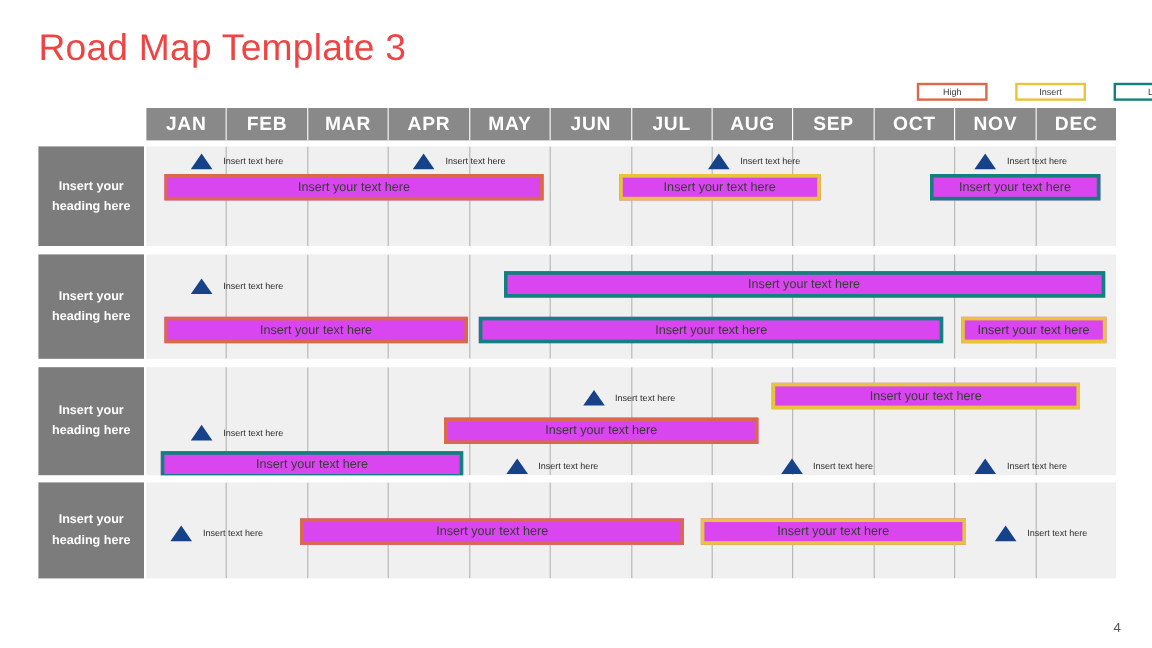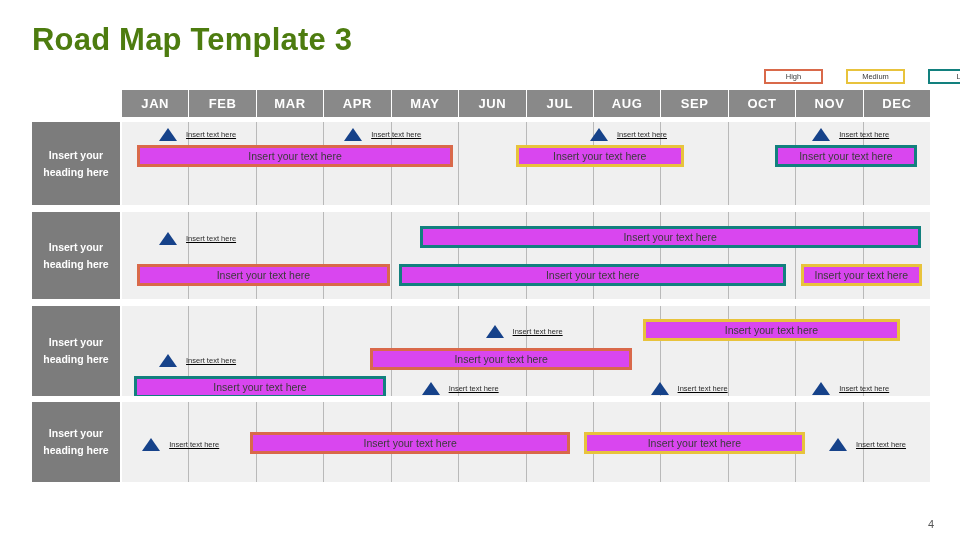--- a/index.html
+++ b/index.html
@@ -15,22 +15,22 @@
     overflow: hidden;
     -webkit-font-smoothing: antialiased;
   }
 
   
   .page-title {
     position: absolute;
     left: 32px;
     top: 22px;
     font-size: 31px;
-    font-weight: 700;
-    color: #4d7c0f;
+    font-weight: 400;
+    color: #ef4444;
     letter-spacing: 0.2px;
     white-space: nowrap;
   }
 
   
   .legend {
     position: absolute;
     top: 69px;
     left: 748px;
     display: flex;
@@ -68,21 +68,21 @@
     left: 90px;
     top: 0;
     width: 808px;
     height: 27px;
     display: flex;
   }
   .month-cell {
     flex: 1 1 0;
     background: #898989;
     color: #ffffff;
-    font-size: 13px;
+    font-size: 16px;
     font-weight: 700;
     letter-spacing: 0.6px;
     display: flex;
     align-items: center;
     justify-content: center;
     border-right: 1px solid #ffffff;
     box-sizing: border-box;
   }
   .month-cell:last-child { border-right: none; }
 
@@ -152,21 +152,20 @@
   .bar.medium { border-color: #E8C33C; }
   .bar.low    { border-color: #12807E; }
 
   
   .milestone {
     position: absolute;
     height: 18px;
     display: flex;
     align-items: center;
     white-space: nowrap;
-    text-decoration: underline;
   }
   .tri {
     width: 0;
     height: 0;
     border-left: 9px solid transparent;
     border-right: 9px solid transparent;
     border-bottom: 13px solid #16428A;
     flex: 0 0 auto;
   }
   .milestone-label {
@@ -184,21 +183,21 @@
     color: #555555;
   }
 </style>
 </head>
 <body>
 
 <div class="page-title">Road Map Template 3</div>
 
 <div class="legend" id="legend-host">
     <div class="legend-chip high">High</div>
-    <div class="legend-chip medium">Medium</div>
+    <div class="legend-chip medium">Insert</div>
     <div class="legend-chip low">Low</div>
   </div>
 
 <div class="chart">
   <div class="month-header" id="month-host">
       <div class="month-cell">JAN</div>
       <div class="month-cell">FEB</div>
       <div class="month-cell">MAR</div>
       <div class="month-cell">APR</div>
       <div class="month-cell">MAY</div>

